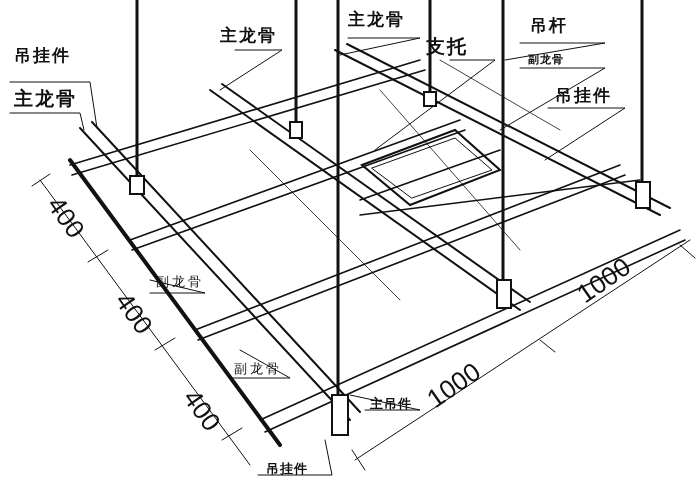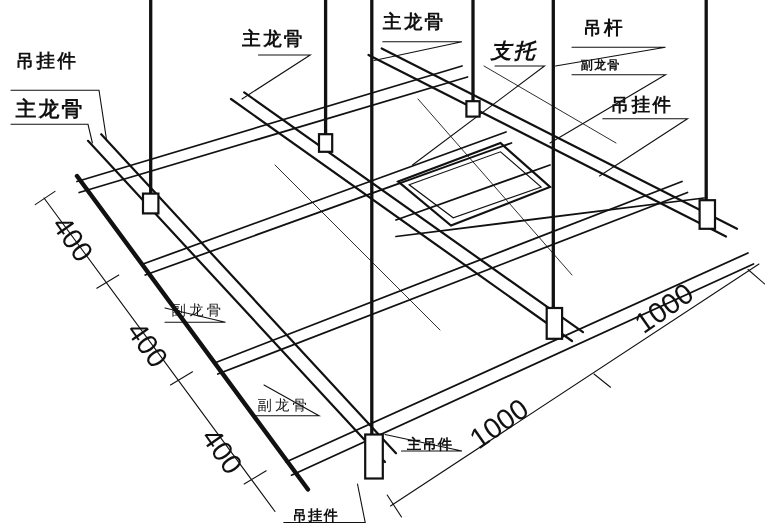--- a/index.html
+++ b/index.html
@@ -97,21 +97,21 @@
         <rect x="636" y="182" width="14" height="26"></rect>
         <rect x="332" y="395" width="16" height="40"></rect>
       </g>
     </g>
   </svg>
 
   <div class="lbl mid" style="left:14px;top:44px;">吊挂件</div>
   <div class="lbl big" style="left:14px;top:86px;">主龙骨</div>
   <div class="lbl mid" style="left:220px;top:24px;">主龙骨</div>
   <div class="lbl mid" style="left:348px;top:8px;">主龙骨</div>
-  <div class="lbl big" style="left:446px;top:34px;font-style:italic;">支托</div>
+  <div class="lbl big" style="left:426px;top:34px;">支托</div>
   <div class="lbl mid" style="left:530px;top:14px;font-family:Liberation Mono, monospace;">吊杆</div>
   <div class="lbl tiny" style="left:528px;top:52px;">副龙骨</div>
   <div class="lbl mid" style="left:555px;top:84px;">吊挂件</div>
   <div class="lbl small" style="left:156px;top:273px;">副龙骨</div>
   <div class="lbl small" style="left:234px;top:360px;">副龙骨</div>
   <div class="lbl tiny" style="left:370px;top:395px;font-size:13px;">主吊件</div>
   <div class="lbl tiny" style="left:266px;top:460px;font-size:13px;">吊挂件</div>
 
   <div class="dim" style="left:44px;top:202px;transform:rotate(55deg);">400</div>
   <div class="dim" style="left:112px;top:298px;transform:rotate(55deg);">400</div>

